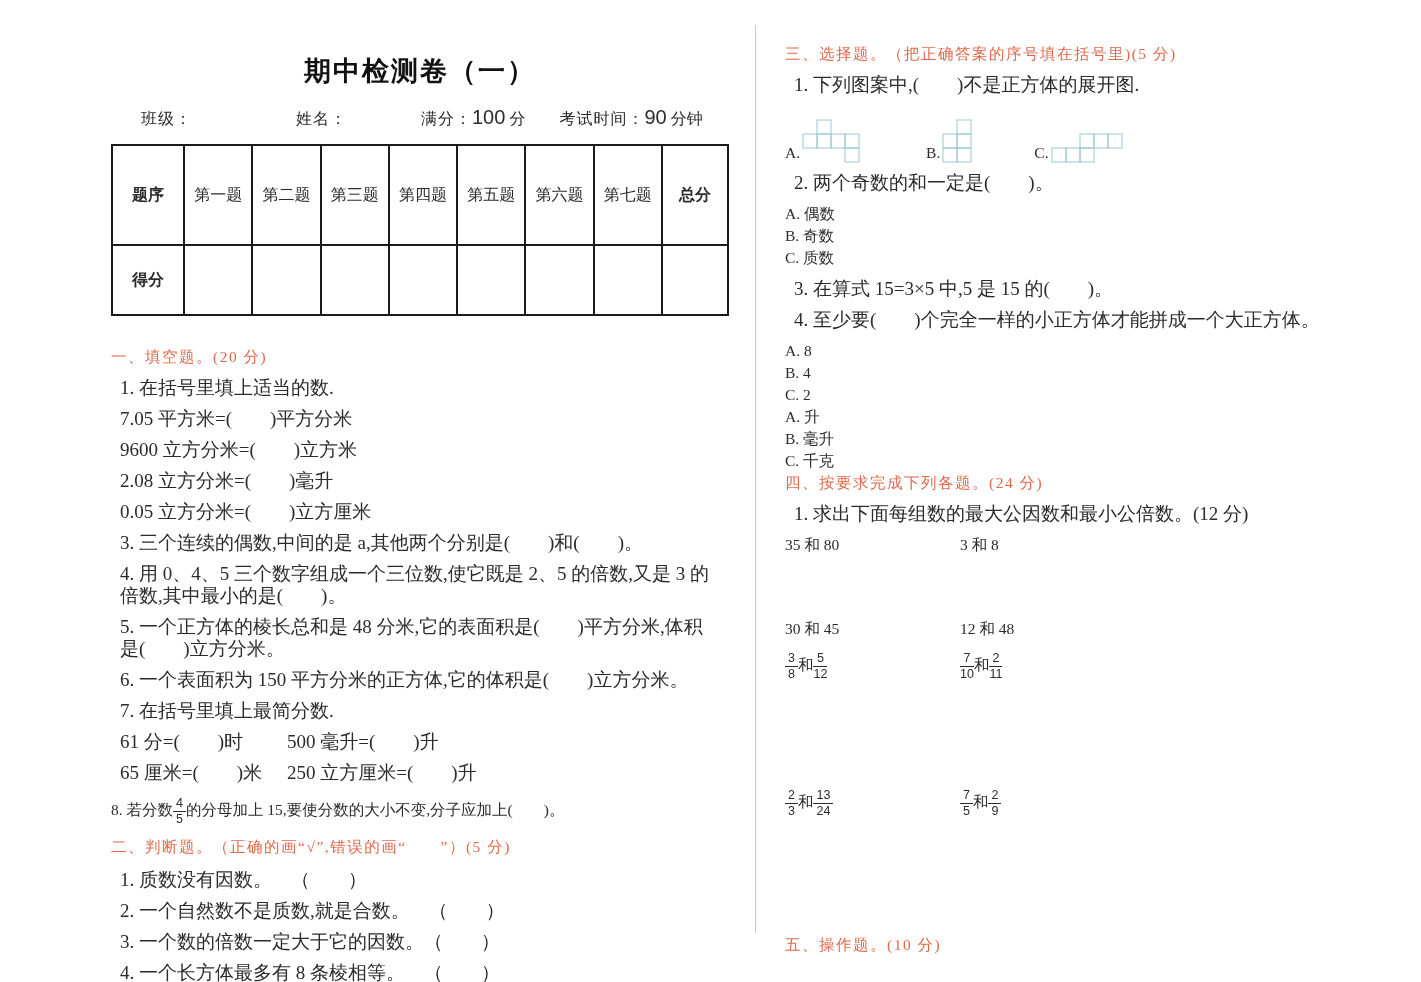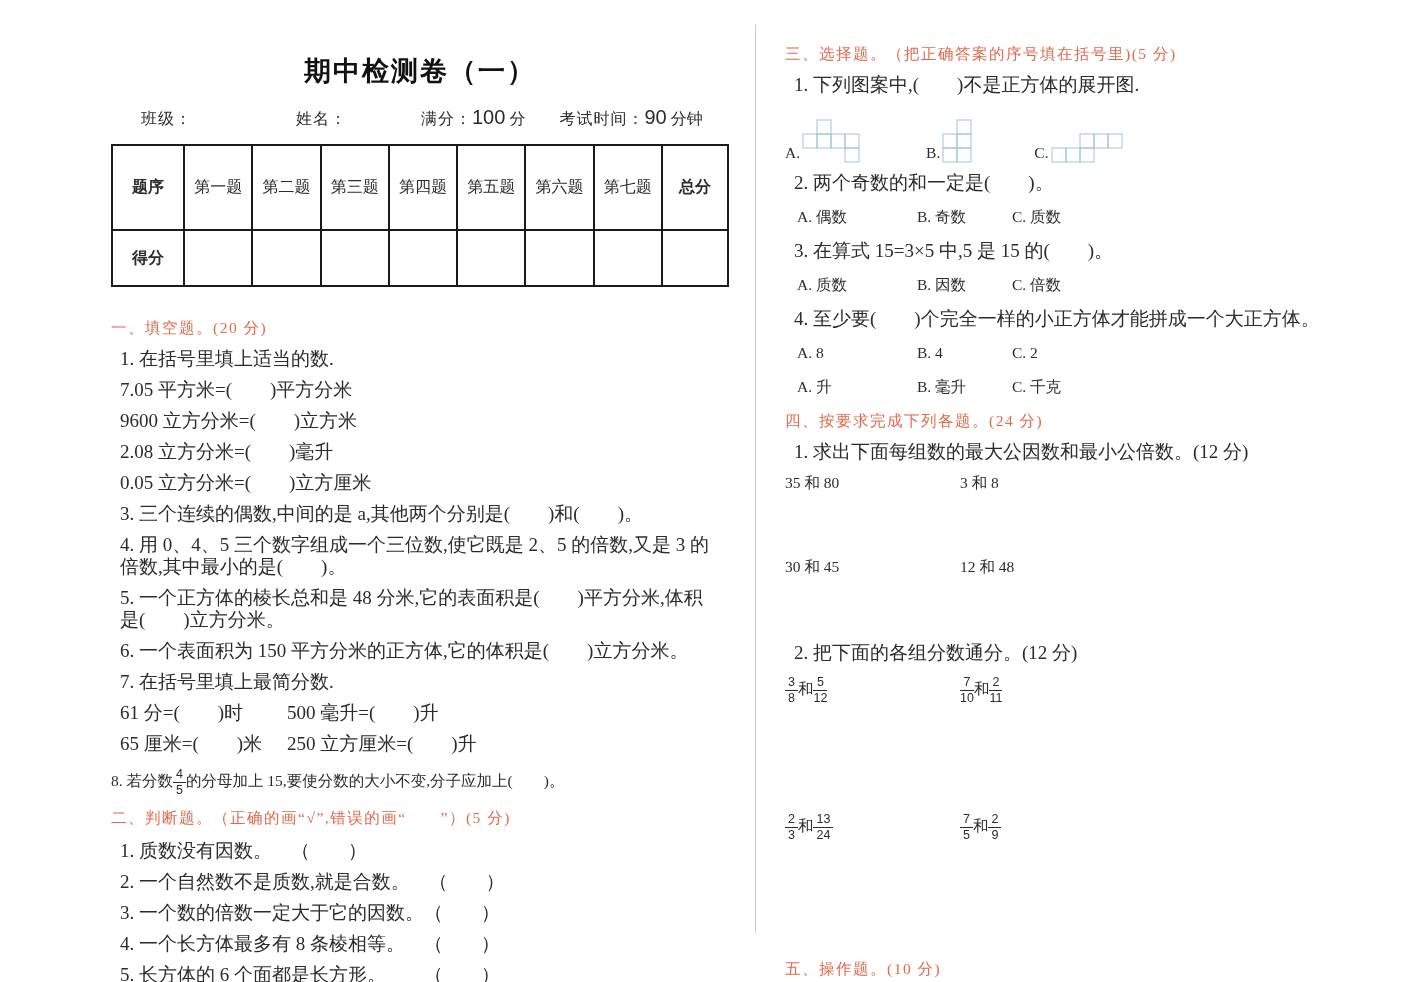--- a/index.html
+++ b/index.html
@@ -25,22 +25,22 @@
   .i-time{margin-left:30px;}
   .big-num{font-size:20px;font-family:"Liberation Sans","DejaVu Sans",sans-serif;text-align:center;}
 
   table.score-table{
     width:618px;margin-top:13px;border-collapse:collapse;table-layout:fixed;
   }
   table.score-table td,table.score-table th{
     border:2px solid #1a1a1a;text-align:center;vertical-align:middle;
     font-size:16px;padding:0;
   }
-  tr.hdr-row{height:85px;}
-  tr.score-row{height:56px;}
+  tr.hdr-row{height:100px;}
+  tr.score-row{height:70px;}
   .cell-bold{font-weight:700;font-family:"Liberation Sans","DejaVu Sans",sans-serif;}
   .cell-kai{font-weight:400;font-size:15px;}
 
   .sec-title{
     color:#e0694c;font-size:15.5px;line-height:22px;margin:0;letter-spacing:1.5px;
   }
   .line{margin:9px;font-size:19px;line-height:22px;}
   .gap30{margin-top:30px;}
   .gap9{margin-top:9px;}
   .gap11{margin-top:11px;}
@@ -56,21 +56,21 @@
   .frac .num{display:block;border-bottom:1px solid #2b2b2b;padding:0 3px 1px 3px;}
   .frac .den{display:block;padding-top:1px;}
   .frac-line{margin:6px 0 0 0;font-size:15.5px;line-height:34px;}
 
   .net-row{display:flex;align-items:flex-end;margin:4px 0 2px 0;height:58px;}
   .net-opt{display:flex;align-items:flex-end;}
   .net-opt .net-lab{font-size:15.5px;line-height:20px;margin-right:2px;}
   .net-b{margin-left:66px;}
   .net-c{margin-left:62px;}
 
-  .opt-row{display:flex;margin:12px;font-size:15.5px;line-height:22px;}
+  .opt-row{display:flex;margin:0;font-size:15.5px;line-height:22px;flex-direction:column;}
   .opt-row .o1{width:120px;flex:none;}
   .opt-row .o2{width:95px;flex:none;}
 
   .gcd-row{display:flex;margin:0;font-size:15.5px;line-height:22px;}
   .gcd-row .g-left{width:175px;flex:none;}
   .gcd-row2{margin-top:62px;}
   .item2-gap{margin-top:64px;}
 
   .fr-row{display:flex;margin-top:10px;font-size:15.5px;line-height:30px;}
   .fr-row .f-left{width:175px;flex:none;}
@@ -206,25 +206,20 @@
     </span>
   </div>
 
   <p class="line">2. 两个奇数的和一定是(　　)。</p>
   <p class="opt-row">
     <span class="o1">A. 偶数</span>
       <span class="o2">B. 奇数</span>
       <span>C. 质数</span>
   </p>
   <p class="line">3. 在算式 15=3×5 中,5 是 15 的(　　)。</p>
-  <p class="opt-row">
-    <span class="o1">A. 质数</span>
-      <span class="o2">B. 因数</span>
-      <span>C. 倍数</span>
-  </p>
   <p class="line">4. 至少要(　　)个完全一样的小正方体才能拼成一个大正方体。</p>
   <p class="opt-row">
     <span class="o1">A. 8</span>
       <span class="o2">B. 4</span>
       <span>C. 2</span>
   </p>
   <p class="opt-row">
     <span class="o1">A. 升</span>
       <span class="o2">B. 毫升</span>
       <span>C. 千克</span>
@@ -233,21 +228,20 @@
   <p class="sec-title">四、按要求完成下列各题。(24 分)</p>
   <p class="line">1. 求出下面每组数的最大公因数和最小公倍数。(12 分)</p>
   <p class="gcd-row">
     <span class="g-left">35 和 80</span>
       <span>3 和 8</span>
   </p>
   <p class="gcd-row gcd-row2">
     <span class="g-left">30 和 45</span>
       <span>12 和 48</span>
   </p>
-  <p class="line item2-gap">2. 把下面的各组分数通分。(12 分)</p>
 
   <div class="fr-row">
     <span class="f-left">
       <span class="frac"><span class="num">3</span><span class="den">8</span></span><span>和</span><span class="frac"><span class="num">5</span><span class="den">12</span></span>
     </span>
     <span>
       <span class="frac"><span class="num">7</span><span class="den">10</span></span><span>和</span><span class="frac"><span class="num">2</span><span class="den">11</span></span>
     </span>
   </div>
 

